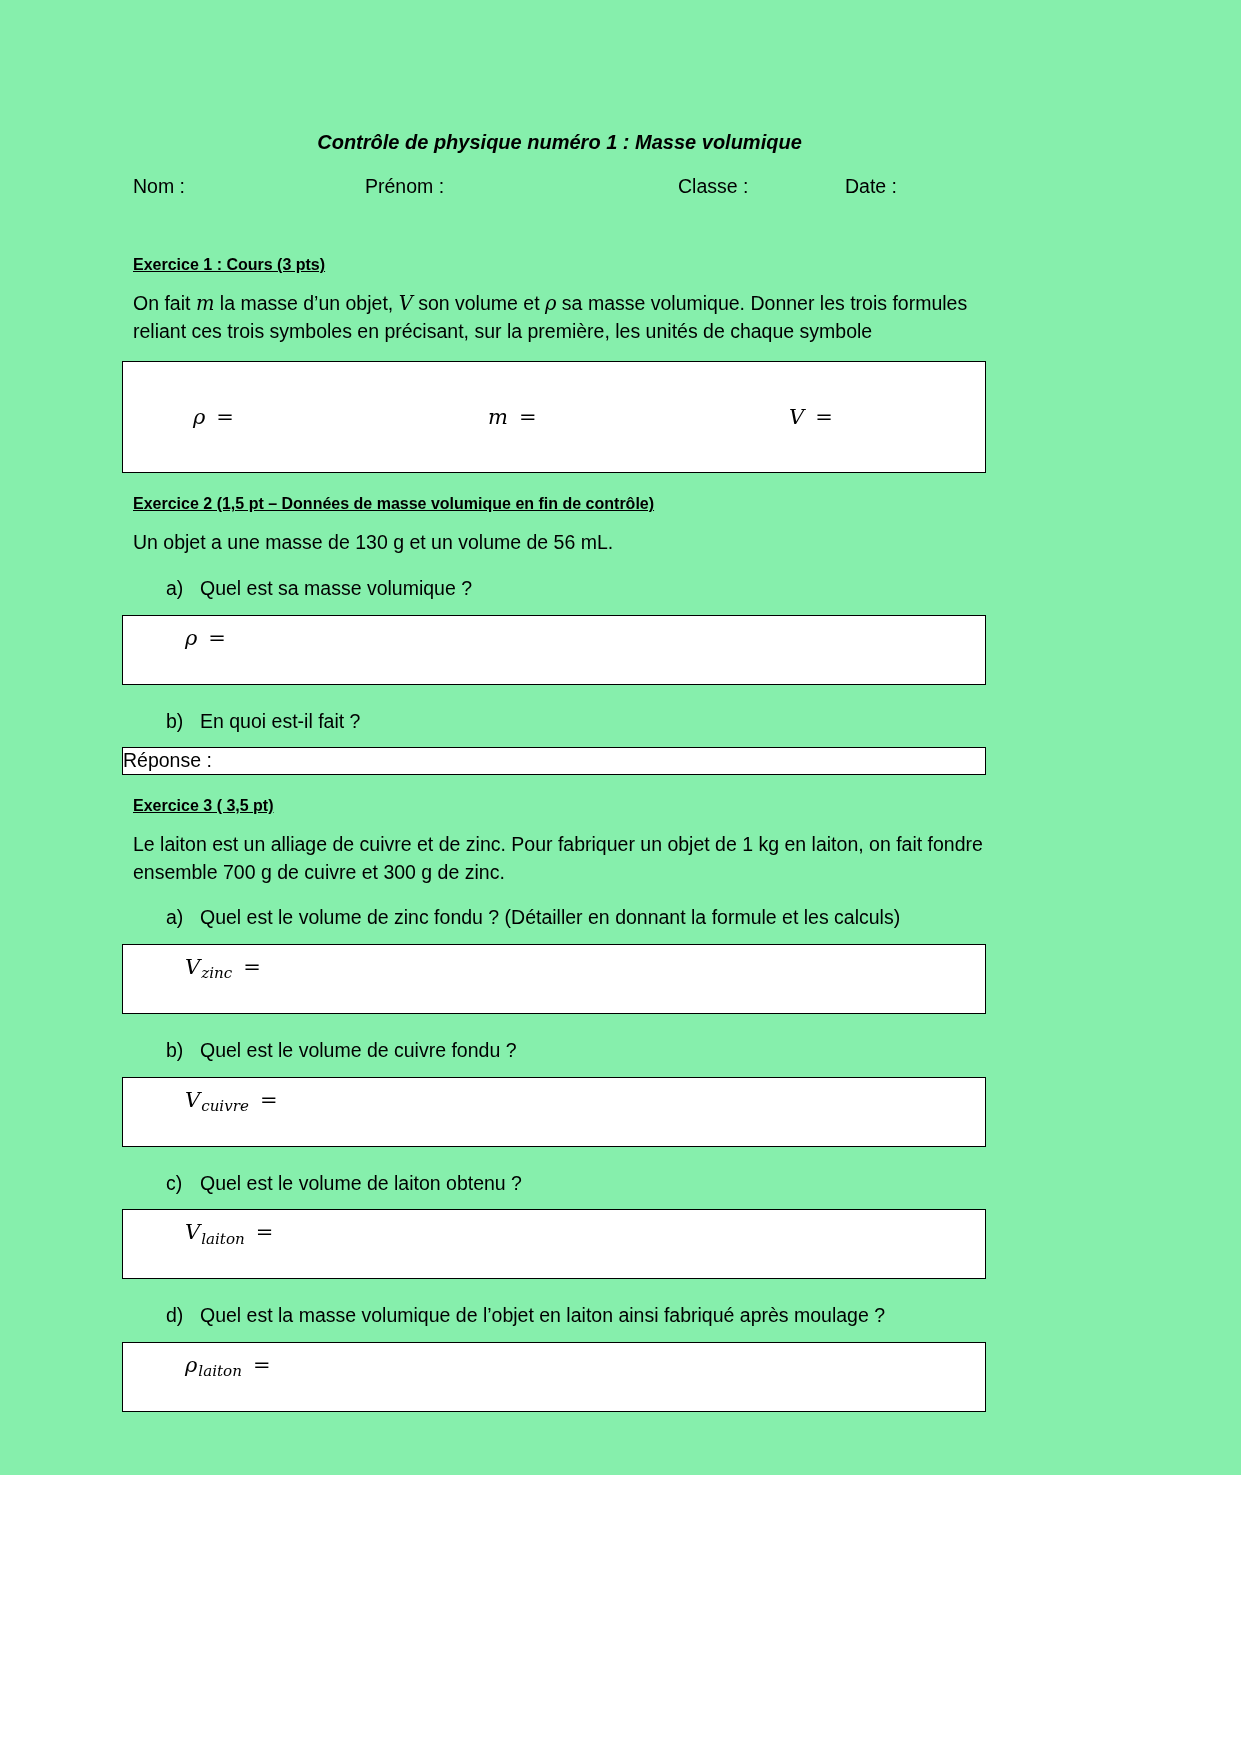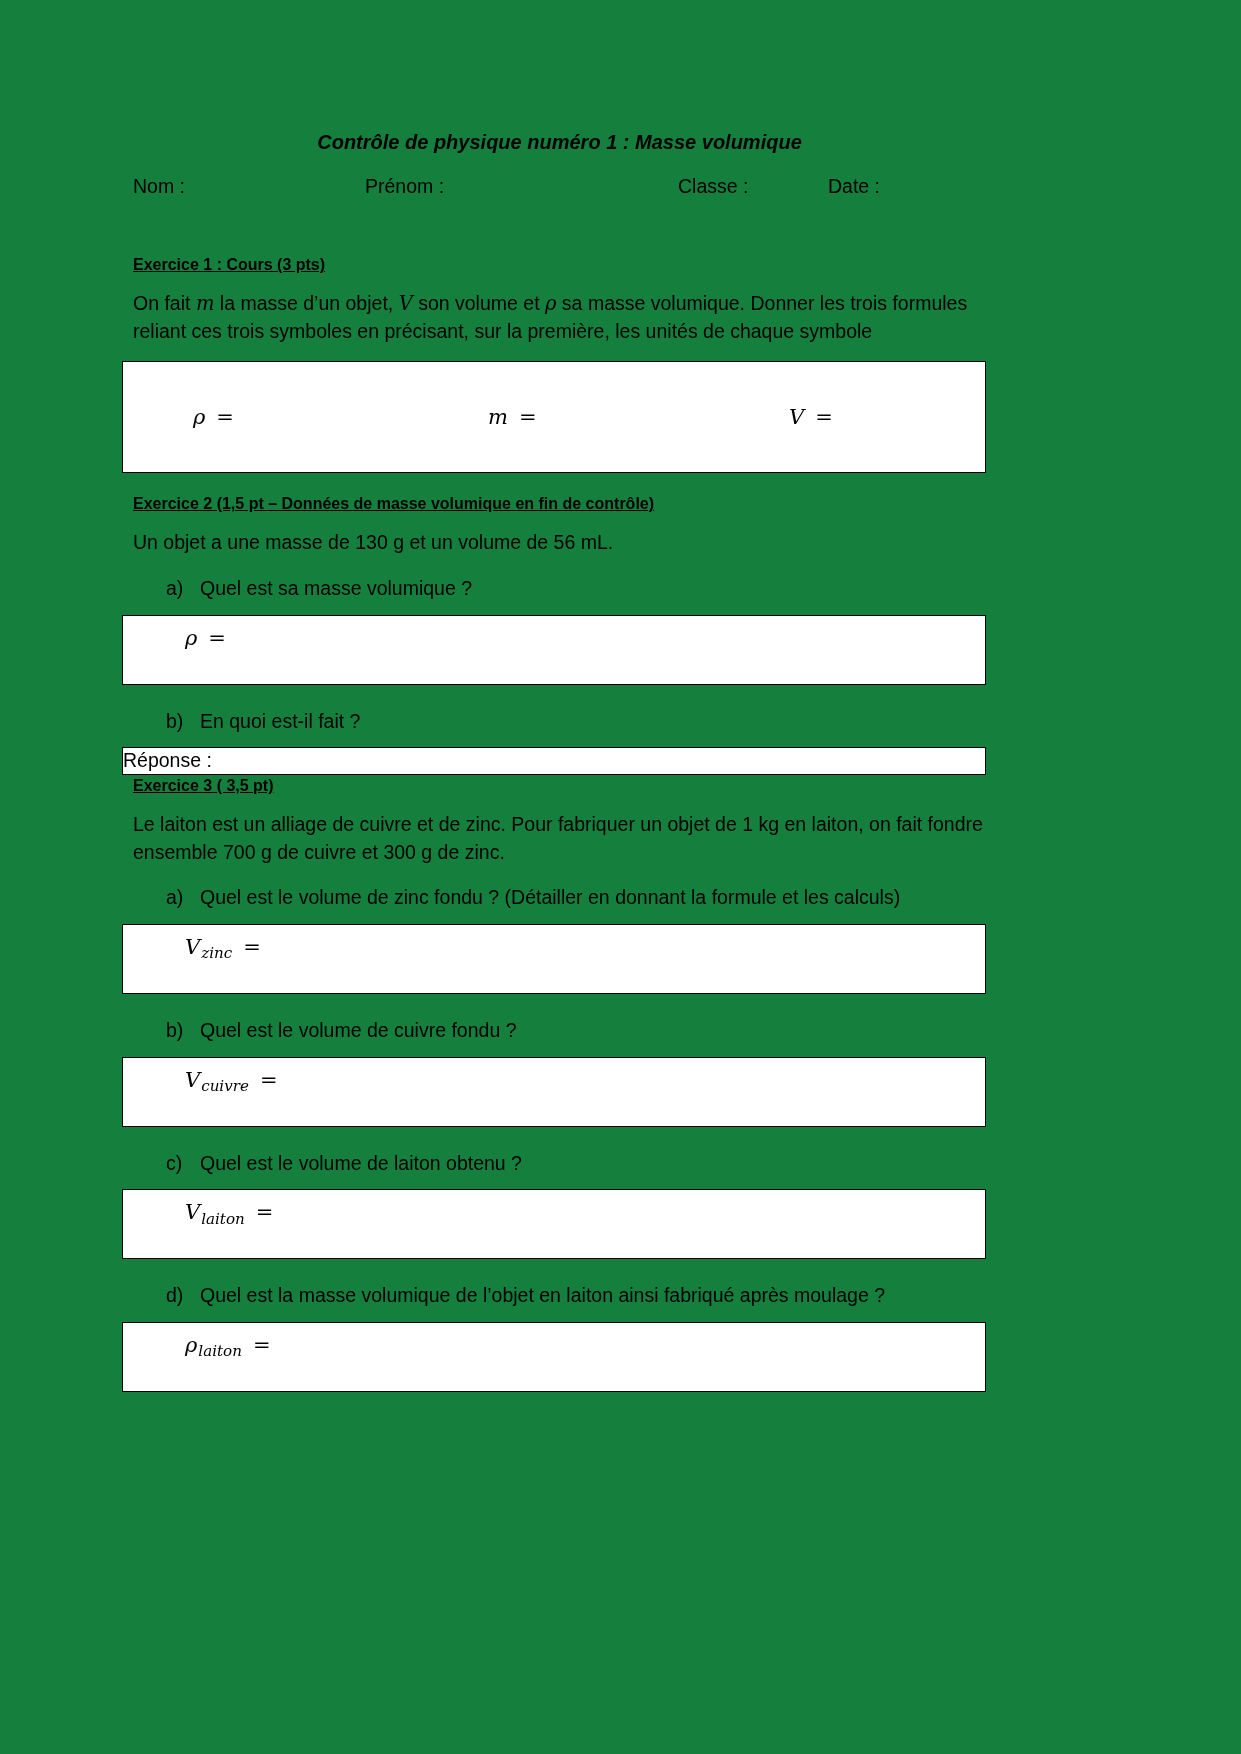--- a/index.html
+++ b/index.html
@@ -1,50 +1,50 @@
 <!DOCTYPE html>
 <html><head>
 <meta charset="utf-8">
 <style>
   * { margin: 0; padding: 0; box-sizing: border-box; }
   html, body { background: #ffffff; }
   .page {
     position: relative;
     width: 1241px;
-    height: 1754px;
+    height: 1475px;
     margin: 0 auto;
-    background: #15803d;
+    background: #86efac;
     color: #000000;
     font-family: "Liberation Sans", "DejaVu Sans", sans-serif;
     font-size: 19.5px;
     line-height: 1.42;
     padding: 128px 255px 40px 133px;
     overflow: hidden;
   }
   .title {
     font-size: 20px;
     font-weight: bold;
     font-style: italic;
     text-align: center;
   }
   .header-row { position: relative; height: 27px; margin-top: 17px; }
   .hf { position: absolute; top: 0; }
   .hf-nom    { left: 0; }
   .hf-prenom { left: 232px; }
   .hf-classe { left: 525px; margin-left: 20px; }
-  .hf-date   { left: 695px; }
+  .hf-date   { left: 712px; }
 
   .heading {
     font-size: 16px;
     font-weight: bold;
     text-decoration: underline;
   }
   .h-ex1 { margin-top: 54px; }
   .h-ex2 { margin-top: 20px; }
-  .h-ex3 { }
+  .h-ex3 { margin-top: 20px; }
 
   .para, .statement { margin-top: 13px; }
 
   .math {
     font-family: "DejaVu Serif", "Liberation Serif", serif;
     font-style: italic;
   }
   .eq {
     font-family: "DejaVu Serif", "Liberation Serif", serif;
     font-style: normal;

